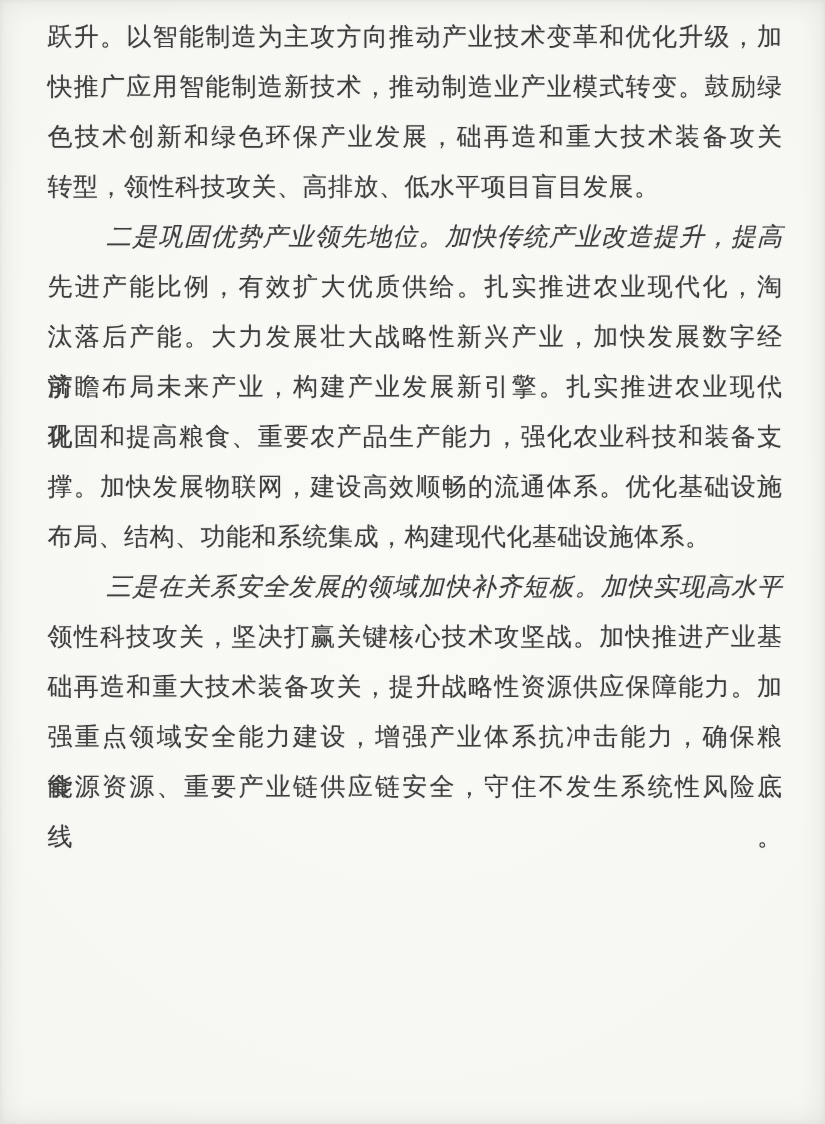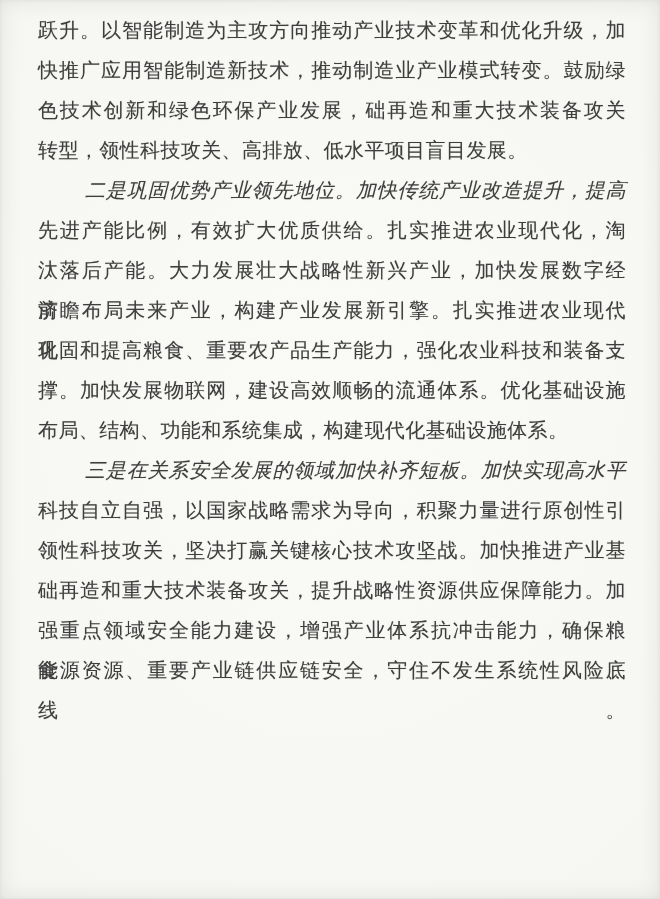--- a/index.html
+++ b/index.html
@@ -66,21 +66,20 @@
     <div class="line fill">先进产能比例，有效扩大优质供给。扎实推进农业现代化，淘</div>
     <div class="line fill">汰落后产能。大力发展壮大战略性新兴产业，加快发展数字经济，</div>
     <div class="line fill">前瞻布局未来产业，构建产业发展新引擎。扎实推进农业现代化，</div>
     <div class="line fill">巩固和提高粮食、重要农产品生产能力，强化农业科技和装备支</div>
     <div class="line fill">撑。加快发展物联网，建设高效顺畅的流通体系。优化基础设施</div>
     <div class="line">布局、结构、功能和系统集成，构建现代化基础设施体系。</div>
   </div>
 
   <div class="para">
     <div class="line indent fill">三是在关系安全发展的领域加快补齐短板。加快实现高水平</div>
-    <div class="line fill">科技自立自强，以国家战略需求为导向，积聚力量进行原创性引</div>
     <div class="line fill">领性科技攻关，坚决打赢关键核心技术攻坚战。加快推进产业基</div>
     <div class="line fill">础再造和重大技术装备攻关，提升战略性资源供应保障能力。加</div>
     <div class="line fill">强重点领域安全能力建设，增强产业体系抗冲击能力，确保粮食、</div>
     <div class="line fill">能源资源、重要产业链供应链安全，守住不发生系统性风险底线。</div>
   </div>
 
 
   <div class="vignette"></div>
 </div>
 

